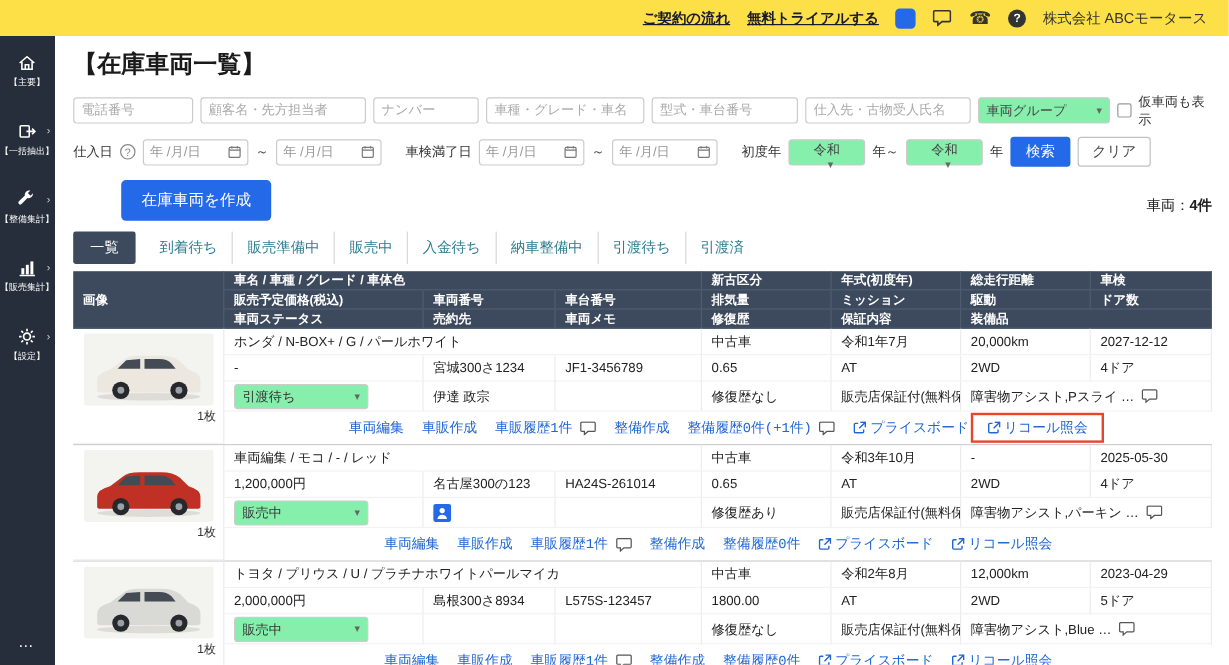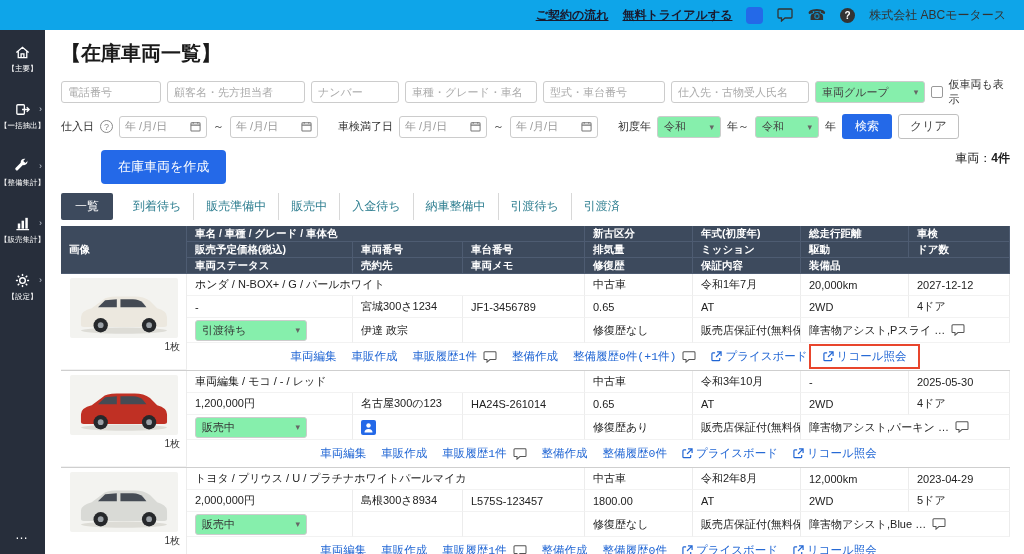--- a/index.html
+++ b/index.html
@@ -1,21 +1,21 @@
 <!DOCTYPE html>
 <html><head>
 <meta charset="utf-8">
 <style>
   * { box-sizing: border-box; margin: 0; padding: 0; }
   html, body { width: 1024px; height: 554px; overflow: hidden; background: #fff;
     font-family: "Liberation Sans", "DejaVu Sans", sans-serif; color: #222; }
 
   
   .topbar { height: 30px; display: flex; justify-content: flex-end; align-items: center;
-    gap: 14px; padding: 0 18px; background: #0ea5e9; font-size: 12px; }
+    gap: 14px; padding: 0 18px; background: #fde047; font-size: 12px; }
   .topbar a { color: #1a1a2e; text-decoration: underline; font-weight: 600; cursor: pointer; }
   .tb-appicon { width: 17px; height: 17px; border-radius: 4px; background: #2469e8; }
   .tb-icon { display: inline-flex; align-items: center; }
   .tb-phone { font-size: 15px; color: #333; }
   .tb-q { width: 15px; height: 15px; border-radius: 50%; background: #333; color: #fff;
     font-size: 10px; font-weight: bold; display: flex; align-items: center; justify-content: center; }
   .tb-company { color: #333; }
 
   
   .sidebar { position: fixed; left: 0; top: 30px; bottom: 0; width: 45px; background: #272e3b;
@@ -32,30 +32,30 @@
   h1 { font-size: 20px; font-weight: bold; margin: 2px 0 10px; color: #1a1a1a; }
 
   .frow { display: flex; align-items: center; gap: 6px; margin-bottom: 7px; font-size: 11px; color: #333; flex-wrap: nowrap; }
   .f-input { height: 22px; border: 1px solid #ccc; border-radius: 3px; padding: 0 6px; font-size: 11px; color: #333; }
   .f-input::placeholder { color: #aaa; }
   .w1{width:100px}.w2{width:138px}.w3{width:88px}.w4{width:132px}.w5{width:122px}.w6{width:138px}
   .selbox { height: 22px; border: 1px solid #ccc; border-radius: 3px; background: #86efac;
     display: inline-flex; align-items: center; justify-content: space-between; padding: 0 6px; cursor: pointer; }
   .selbox .chev { font-size: 9px; color: #666; margin-left: 6px; }
   .grp { width: 118px; color: #444; }
-  .era { width: 64px; color: #444; }
+  .era { width: 64px; color: #444; flex-direction: column; }
   .cb { width: 12px; height: 12px; border: 1px solid #999; border-radius: 2px; background: #fff; display: inline-block; cursor: pointer; }
   .datebox { width: 88px; height: 22px; border: 1px solid #ccc; border-radius: 3px; background: #fff;
     display: inline-flex; align-items: center; justify-content: space-between; padding: 0 5px; color: #999; cursor: pointer; }
   .help { width: 13px; height: 13px; border-radius: 50%; border: 1px solid #888; color: #888; font-size: 9px;
     display: inline-flex; align-items: center; justify-content: center; }
   .btn-search { background: #2469e8; color: #fff; border: none; border-radius: 3px; font-size: 12px; padding: 4px 13px; cursor: pointer; }
   .btn-clear { background: #fff; color: #444; border: 1px solid #c0c0c0; border-radius: 3px; font-size: 12px; padding: 3px 11px; cursor: pointer; }
 
-  .actions { display: flex; justify-content: space-between; margin: 11px 0 9px; padding-left: 40px; }
+  .actions { display: flex; justify-content: space-between; align-items: flex-end; margin: 11px 0 9px; padding-left: 40px; }
   .btn-create { background: #2469e8; color: #fff; border: none; border-radius: 4px; font-size: 13px; padding: 8px 17px; cursor: pointer; }
   .count { font-size: 12px; color: #222; padding-bottom: 4px; }
   .count b { font-weight: bold; }
 
   
   .tabs { display: flex; align-items: center; }
   .tab { font-size: 12px; color: #2c7d8f; padding: 5px 12px; border-left: 1px solid #d8d8d8; cursor: pointer; white-space: nowrap; }
   .tab.active { background: #3d4a5d; color: #fff; border-radius: 2px; border-left: none; padding: 5px 14px; margin-right: 8px; }
   .tab.active + .tab { border-left: none; }
 

